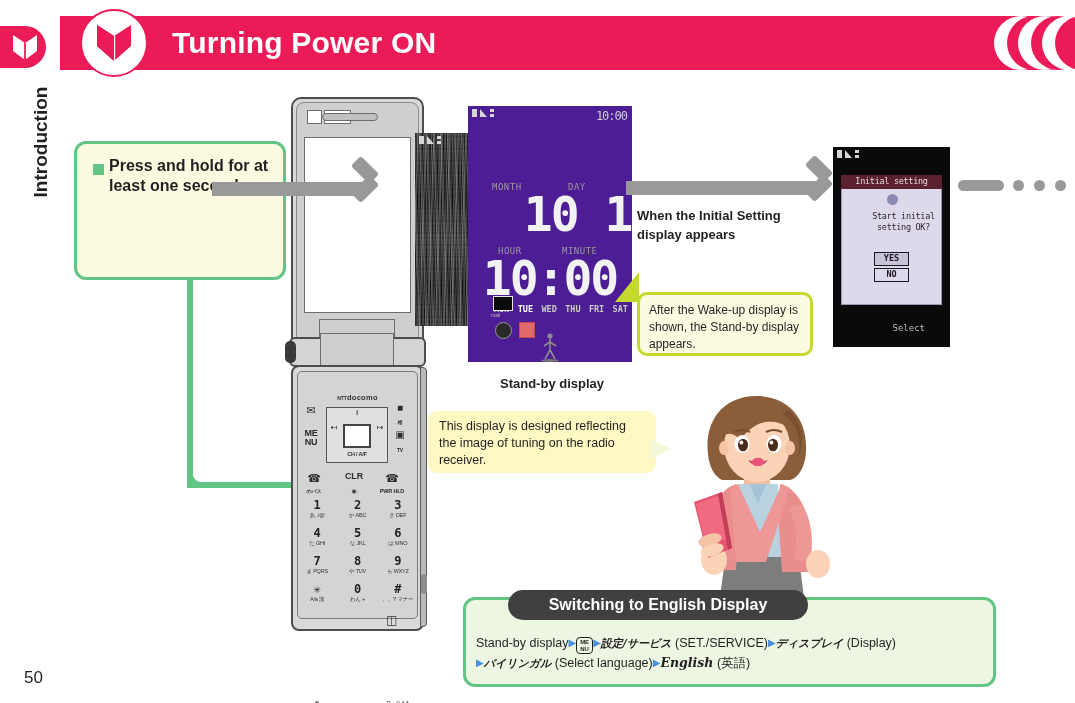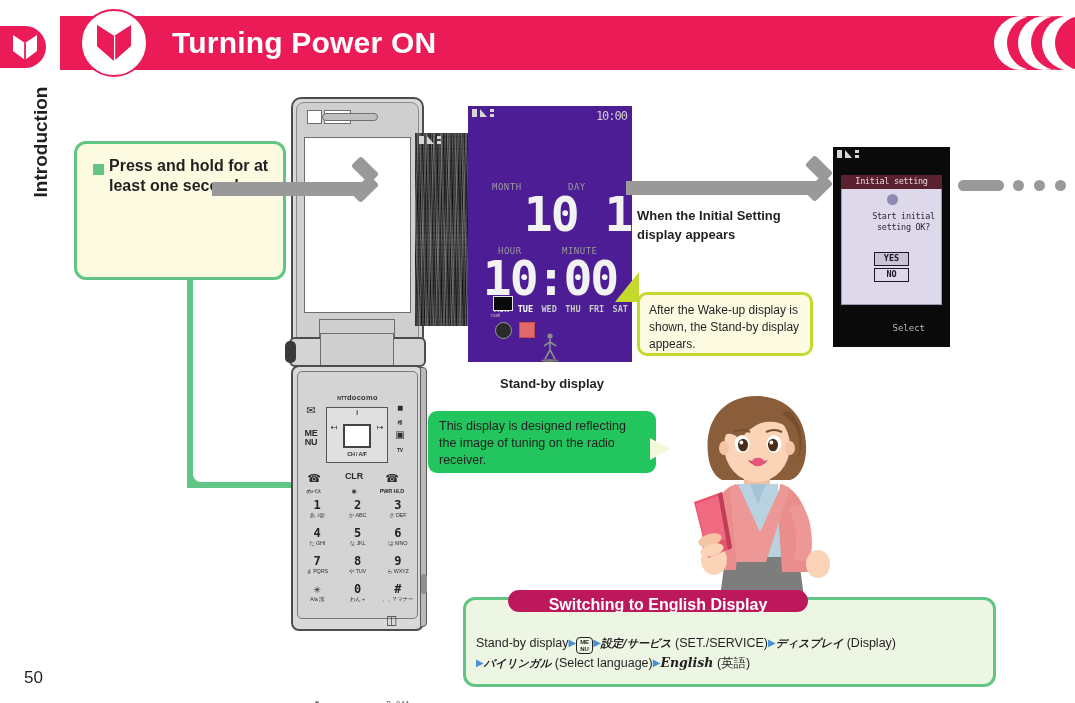--- a/index.html
+++ b/index.html
@@ -213,32 +213,32 @@
 
   
   #callout-wake{
     left:637px;top:292px;width:176px;height:64px;background:#fcfbe2;
     border:3px solid #c4d92e;border-radius:10px;box-sizing:border-box;
     padding:7px 9px;font-size:12px;color:#231f20;line-height:17px;
   }
   #callout-wake-tail{left:615px;top:272px;width:0;height:0;
      border-left:24px solid transparent;border-bottom:30px solid #c4d92e;}
   #callout-radio{
-    left:428px;top:411px;width:228px;height:62px;background:#22c55e;
+    left:428px;top:411px;width:228px;height:62px;background:#fef9c3;
     border-radius:9px;box-sizing:border-box;padding:7px 11px;
     font-size:12.5px;color:#231f20;line-height:17px;
   }
   #callout-radio-tail{left:650px;top:438px;width:0;height:0;
      border-top:11px solid transparent;border-bottom:11px solid transparent;
      border-left:20px solid #f4f7d8;}
 
   
   #switch-box{left:463px;top:597px;width:533px;height:90px;background:#edf6e3;
               border:3px solid #62c585;border-radius:12px;box-sizing:border-box;}
-  #switch-title{left:508px;top:590px;width:300px;height:22px;background:#be185d;
+  #switch-title{left:508px;top:590px;width:300px;height:30px;background:#404040;
                 border-radius:15px;color:#ffffff;font-size:16px;font-weight:bold;
                 text-align:center;line-height:30px;}
   #switch-line1{left:476px;top:634px;width:520px;font-size:12.5px;color:#231f20;
                 line-height:18px;white-space:nowrap;}
   #switch-line2{left:476px;top:654px;width:520px;font-size:12.5px;color:#231f20;
                 line-height:18px;white-space:nowrap;}
   .tri{color:#4a90d9;font-size:10px;vertical-align:1px;}
   .jp{font-weight:bold;font-style:italic;font-size:11px;
       font-family:"DejaVu Sans","Liberation Sans",sans-serif;}
   .en-b{font-weight:bold;font-style:italic;font-family:"DejaVu Serif",serif;}

